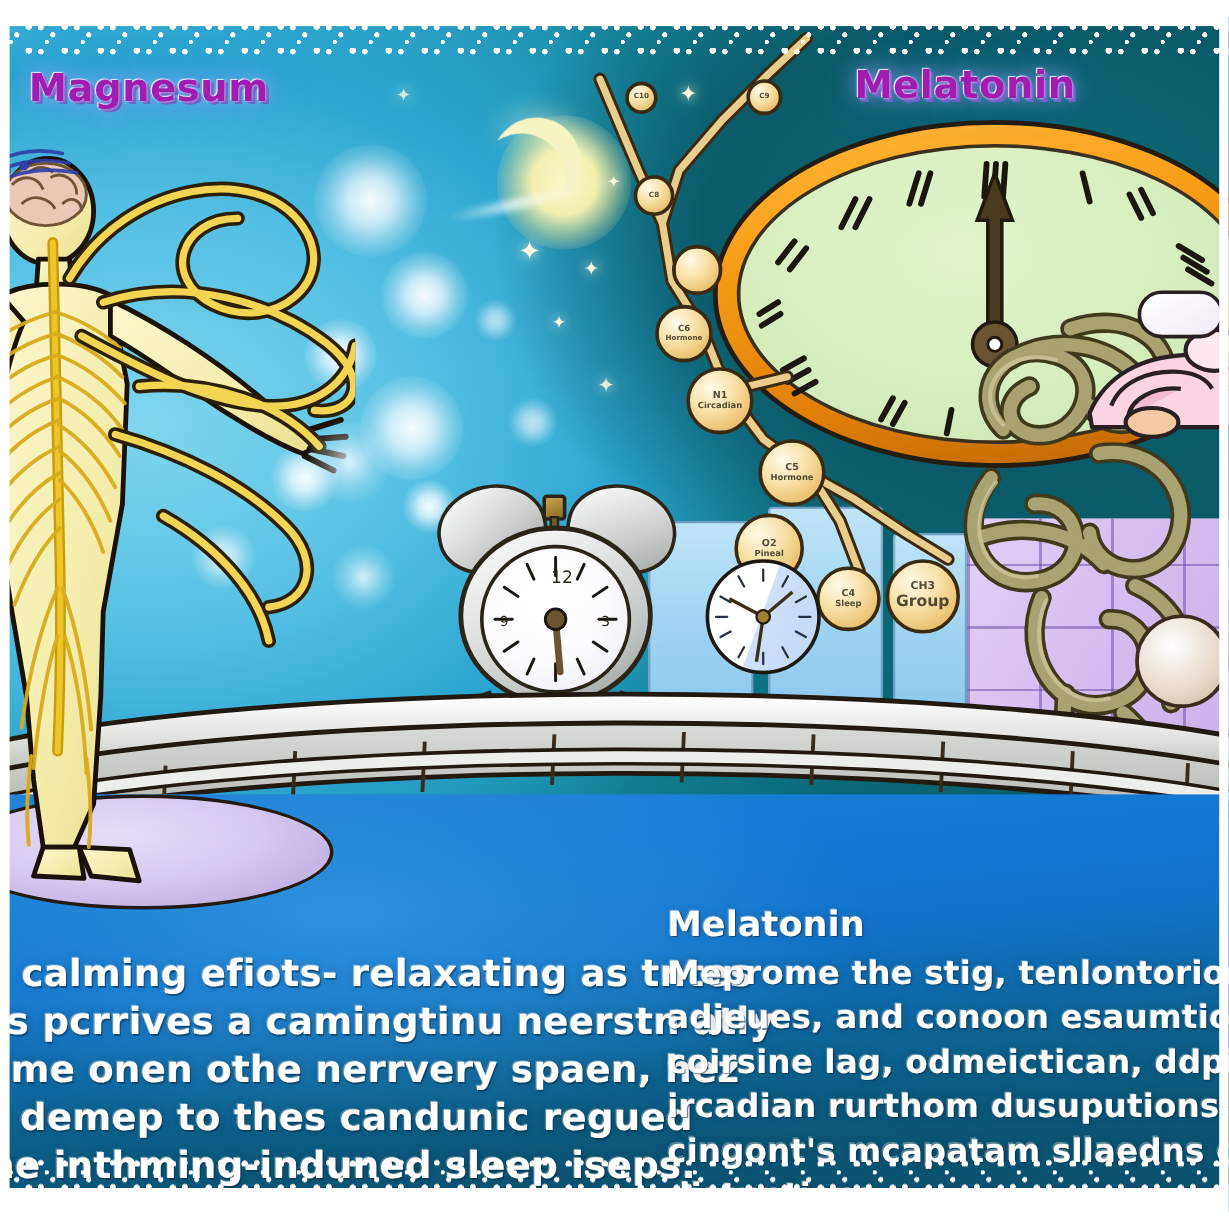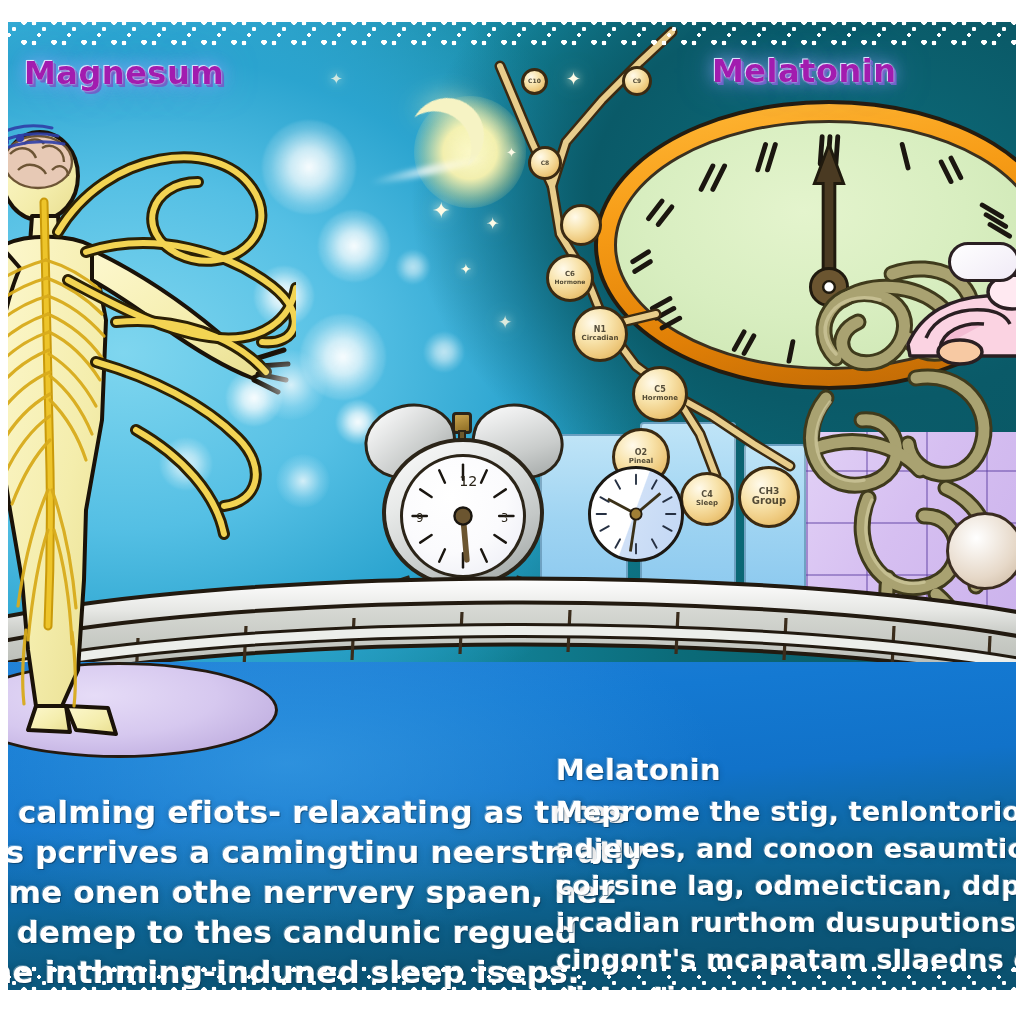--- a/index.html
+++ b/index.html
@@ -279,21 +279,21 @@
     <div class="node" style="left:612px;top:414px;width:58px;height:58px;font-size:8px;">
       <span>O2</span>
       <span style="font-size:7px;">Pineal</span>
     </div>
     <div class="node" style="left:680px;top:458px;width:54px;height:54px;font-size:8px;">
       <span>C4</span>
       <span style="font-size:7px;">Sleep</span>
     </div>
     <div class="node" style="left:738px;top:452px;width:62px;height:62px;font-size:9px;">
       <span>CH3</span>
-      <span style="font-size:10px;">Group</span>
+      <span style="font-size:13px;">Group</span>
     </div>
 
     <div class="alarm">
       <div class="bell" style="left:-4px;top:8px;transform:rotate(-12deg);"></div>
       <div class="bell" style="left:104px;top:8px;transform:rotate(12deg);"></div>
       <div style="position:absolute;left:84px;top:16px;width:20px;height:22px;background:linear-gradient(160deg,#c8a44d,#8e6d25);border:3px solid #2b2418;border-radius:4px;"></div>
       <div style="position:absolute;left:90px;top:34px;width:8px;height:22px;background:#6d5a2e;border:2px solid #2b2418;"></div>
       <div class="clockbody" style="left:14px;top:42px;width:162px;height:150px;"></div>
       <div class="clockface" style="left:32px;top:58px;width:126px;height:124px;">
         <svg viewBox="0 0 126 124" style="position:absolute;inset:0;width:100%;height:100%;">

